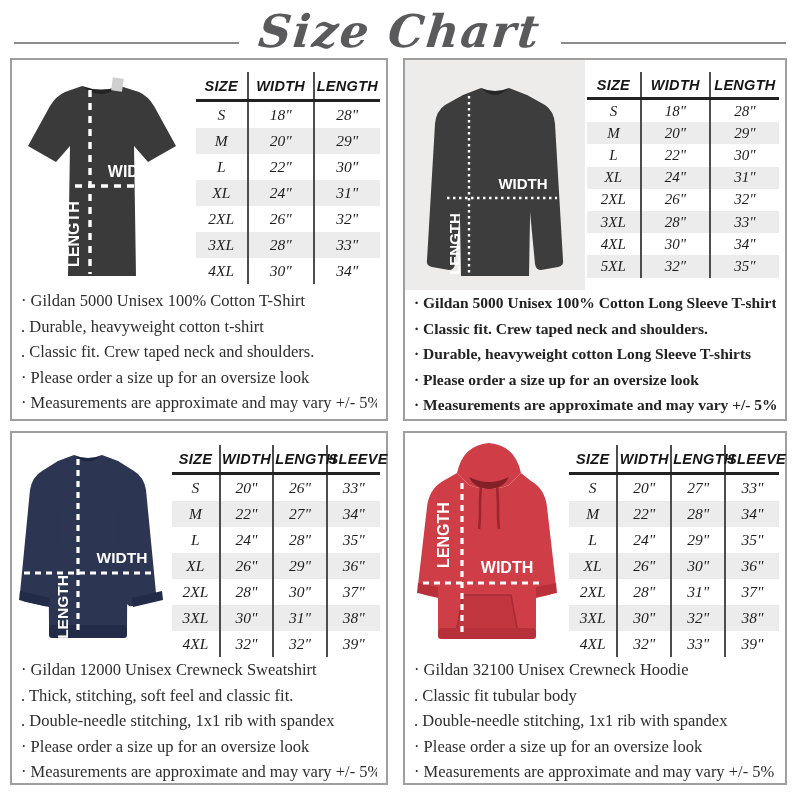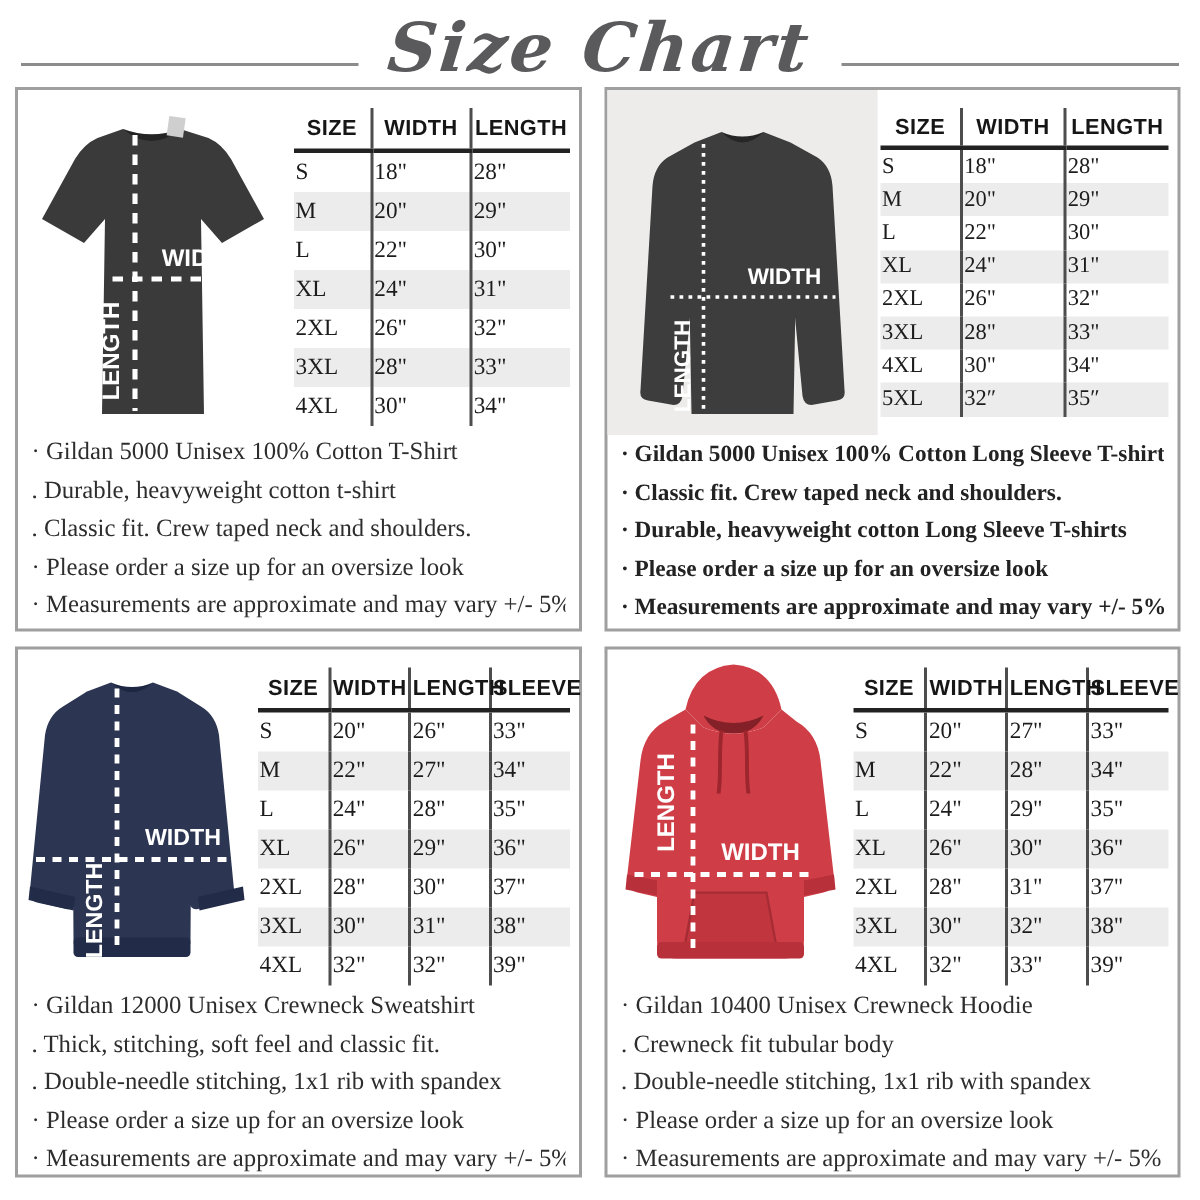--- a/index.html
+++ b/index.html
@@ -30,21 +30,21 @@
 
   .panel-top{display:flex;align-items:flex-start;}
   .garment-box{position:relative;flex:0 0 auto;}
   #panel-tshirt   .garment-box{width:182px;height:228px;}
   #panel-longtee  .garment-box{width:180px;height:230px;background:#edecea;}
   #panel-crewneck .garment-box{width:158px;height:222px;}
   #panel-hoodie   .garment-box{width:162px;height:224px;}
   .garment-box svg{width:100%;height:100%;display:block;}
 
   .table-wrap{flex:1 1 auto;padding:12px 6px 0 2px;}
-  table{width:100%;border-collapse:collapse;table-layout:fixed;}
+  table{width:100%;border-collapse:collapse;text-align:center;table-layout:fixed;font-style:italic;}
   th{
     font-family:"Liberation Sans",sans-serif;font-weight:bold;font-size:14.5px;
     color:#161616;letter-spacing:.3px;padding:6px 1px 5px;
     border-bottom:3px solid #222;
   }
   td{
     font-family:"Liberation Serif",serif;font-size:15.5px;color:#1c1c1c;
     padding:4px 1px;
   }
   th + th, td + td{border-left:2px solid #4d4d4d;}
@@ -400,19 +400,19 @@
               <td>4XL</td>
               <td>32"</td>
               <td>33"</td>
               <td>39"</td>
             </tr>
           </tbody>
         </table>
     </div>
   </div>
   <ul class="bullets">
-      <li>· Gildan 10400 Unisex Crewneck Hoodie</li>
-      <li>. Crewneck fit tubular body</li>
+      <li>· Gildan 32100 Unisex Crewneck Hoodie</li>
+      <li>. Classic fit tubular body</li>
       <li>. Double-needle stitching, 1x1 rib with spandex</li>
       <li>· Please order a size up for an oversize look</li>
       <li>· Measurements are approximate and may vary +/- 5%</li>
     </ul>
 </div>
 
 </body></html>

